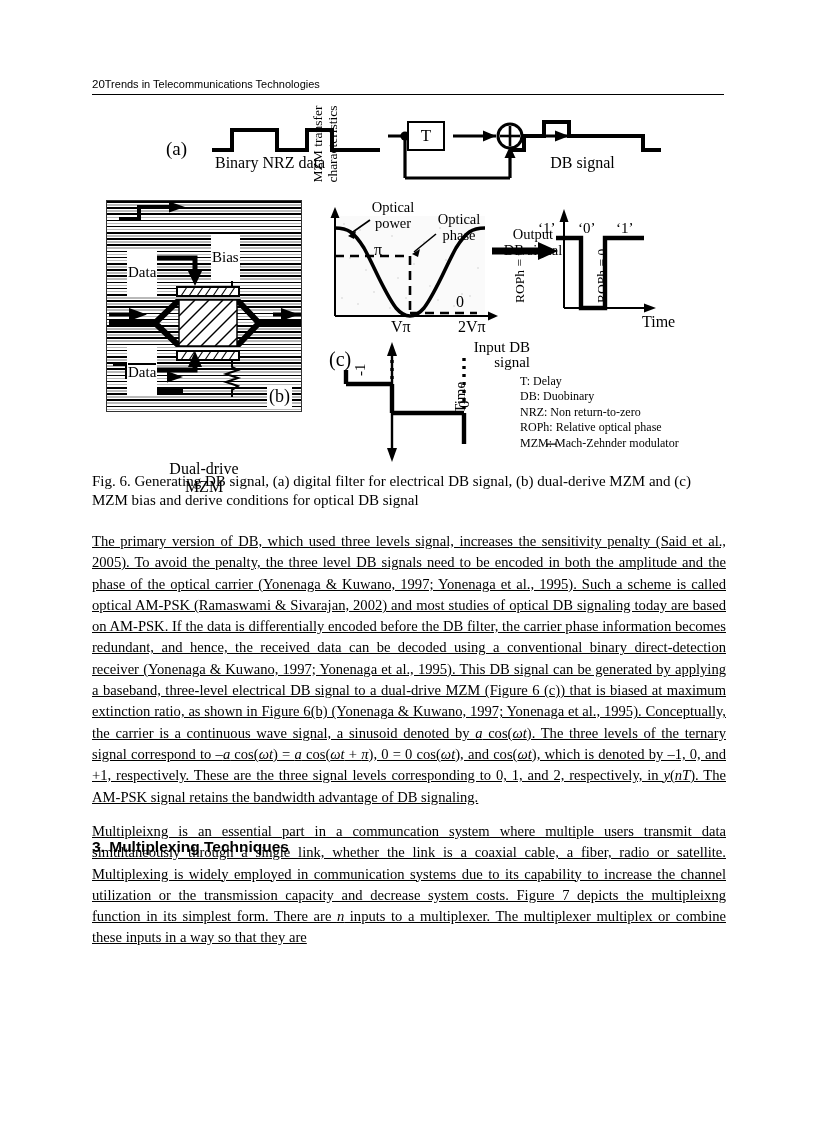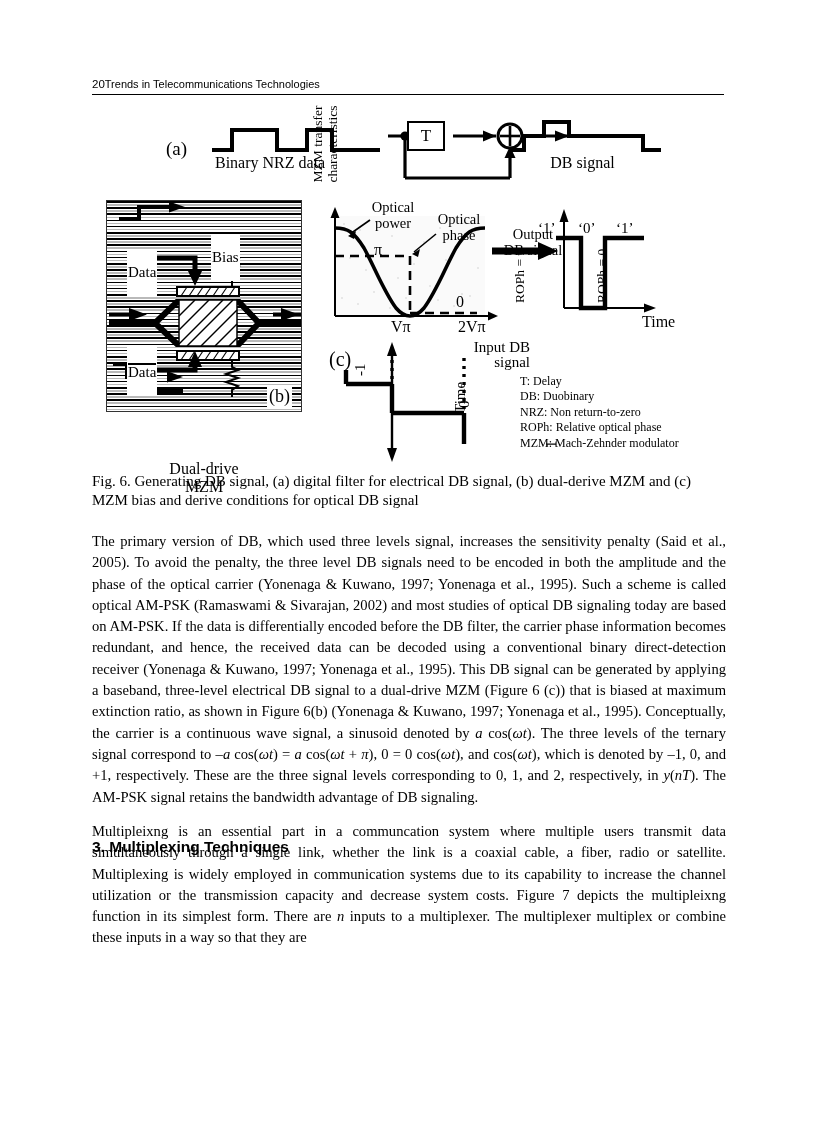--- a/index.html
+++ b/index.html
@@ -264,20 +264,21 @@
   }
 
   
   .body-block {
     position: absolute;
     left: 92px;
     width: 634px;
     font-size: 14.6px;
     line-height: 21.3px;
     text-align: justify;
+    text-decoration: underline;
   }
   .p1 { top: 531px; }
   .p2 { top: 821px; }
   .sec-head {
     position: absolute;
     left: 92px;
     top: 838px;
     font-family: "Liberation Sans", sans-serif;
     font-weight: bold;
     font-size: 15.5px;

